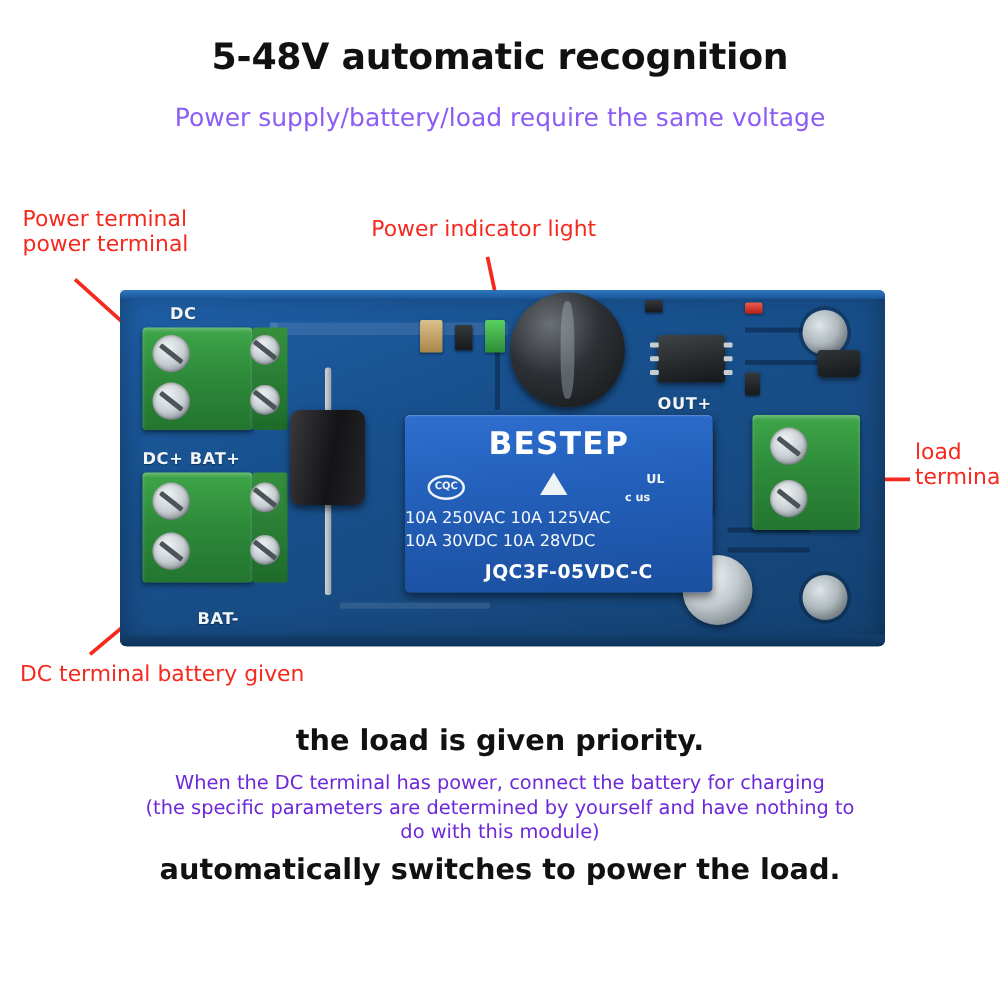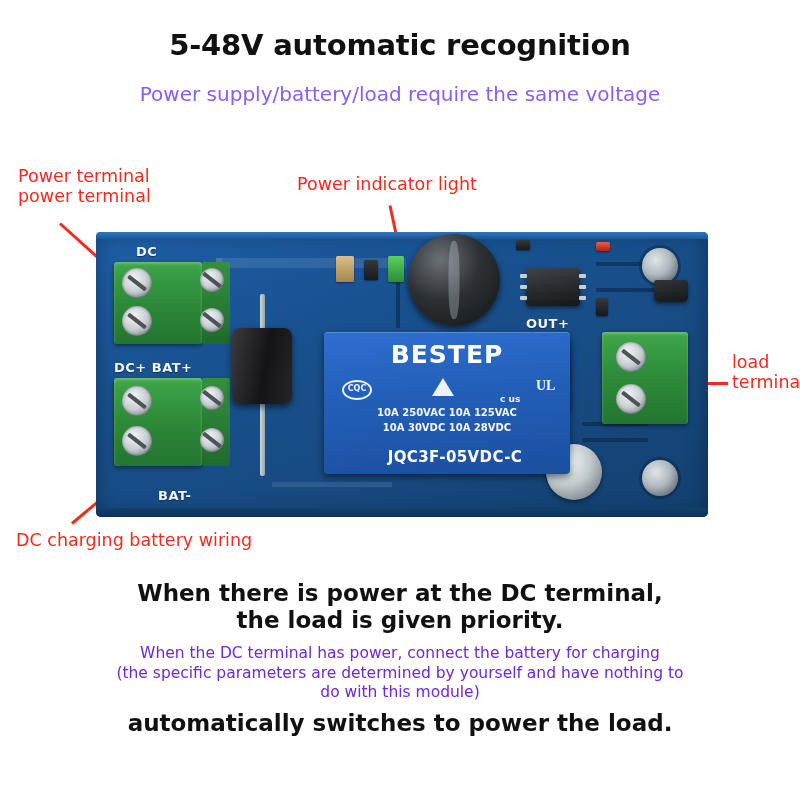--- a/index.html
+++ b/index.html
@@ -183,25 +183,24 @@
     left: 0; right: 0; top: 8px;
     text-align: center;
     color: #ffffff;
     font-size: 25px;
     font-weight: bold;
     letter-spacing: 1px;
   }
   .relay-specs {
     position: absolute;
     left: 0; right: 0; top: 74px;
-    text-align: center;
     color: #f4f8fa;
-    font-size: 10px;
+    font-size: 13px;
     line-height: 1.45;
-    font-weight: bold;
+    font-weight: normal;
   }
   .relay-model {
     position: absolute;
     left: 16px; right: 0; bottom: 8px;
     text-align: center;
     color: #ffffff;
     font-size: 15px;
     font-weight: bold;
     letter-spacing: 0.4px;
   }
@@ -360,21 +359,21 @@
 <div class="page">
 
   <div class="title">5-48V automatic recognition</div>
   <div class="subtitle">Power supply/battery/load require the same voltage</div>
 
   <div class="callout" id="callout-power-terminal">Power terminal
 power terminal</div>
   <div class="callout" id="callout-indicator">Power indicator light</div>
   <div class="callout" id="callout-load">load
 terminal</div>
-  <div class="callout" id="callout-dc-battery">DC charging battery wiring</div>
+  <div class="callout" id="callout-dc-battery">DC terminal battery given</div>
 
   <div class="arrow" style="left:60px; top:222px; width:92px; transform: rotate(42deg);"></div>
   <div class="arrowhead" style="left:118px; top:282px; border-width:8px 0 8px 14px; border-color:transparent transparent transparent #f5291e; transform: rotate(42deg);"></div>
 
   <div class="arrow" style="left:390px; top:204px; width:52px; transform: rotate(78deg);"></div>
   <div class="arrowhead" style="left:396px; top:244px; border-width:8px 7px 0 7px; border-color:#f5291e transparent transparent transparent;"></div>
 
   <div class="arrow" style="left:728px; top:382px; width:58px; transform: rotate(180deg);"></div>
   <div class="arrowhead" style="left:660px; top:374px; border-width:8px 14px 8px 0; border-color:transparent #f5291e transparent transparent;"></div>
 
@@ -464,33 +463,32 @@
     <div class="pad-gold" style="left:442px; top:192px; width:14px; height:12px;"></div>
     <div class="pad-gold" style="left:420px; top:212px; width:14px; height:12px;"></div>
     <div class="pad-gold" style="left:442px; top:212px; width:14px; height:12px;"></div>
     <div class="pad" style="left:412px; top:236px; width:12px; height:12px;"></div>
     <div class="pad" style="left:432px; top:236px; width:12px; height:12px;"></div>
 
     <div class="relay">
       <div class="relay-brand">BESTEP</div>
       <div class="cert-ring" style="left:18px; top:48px;">CQC</div>
       <div class="cert-tri" style="left:108px; top:46px; border-bottom-color:#eef3f6;"></div>
-      <div class="cert" style="left:212px; top:46px; font-size:14px;font-family:Liberation Serif, serif;">UL</div>
+      <div class="cert" style="left:193px; top:46px; font-size:10px;">UL</div>
       <div class="cert" style="left:176px; top:62px;">c   us</div>
       <div class="relay-specs">
         <div>10A 250VAC  10A 125VAC</div>
         <div>10A  30VDC  10A  28VDC</div>
       </div>
       <div class="relay-model">JQC3F-05VDC-C</div>
     </div>
 
   </div>
 
   <div class="bottom-block">
-    <div class="bold-line">When there is power at the DC terminal,</div>
     <div class="bold-line">the load is given priority.</div>
     <div class="gap-1"></div>
     <div class="small-line">When the DC terminal has power, connect the battery for charging</div>
     <div class="small-line">(the specific parameters are determined by yourself and have nothing to</div>
     <div class="small-line">do with this module)</div>
     <div class="gap-2"></div>
     <div class="bold-line">automatically switches to power the load.</div>
   </div>
 
 </div>

